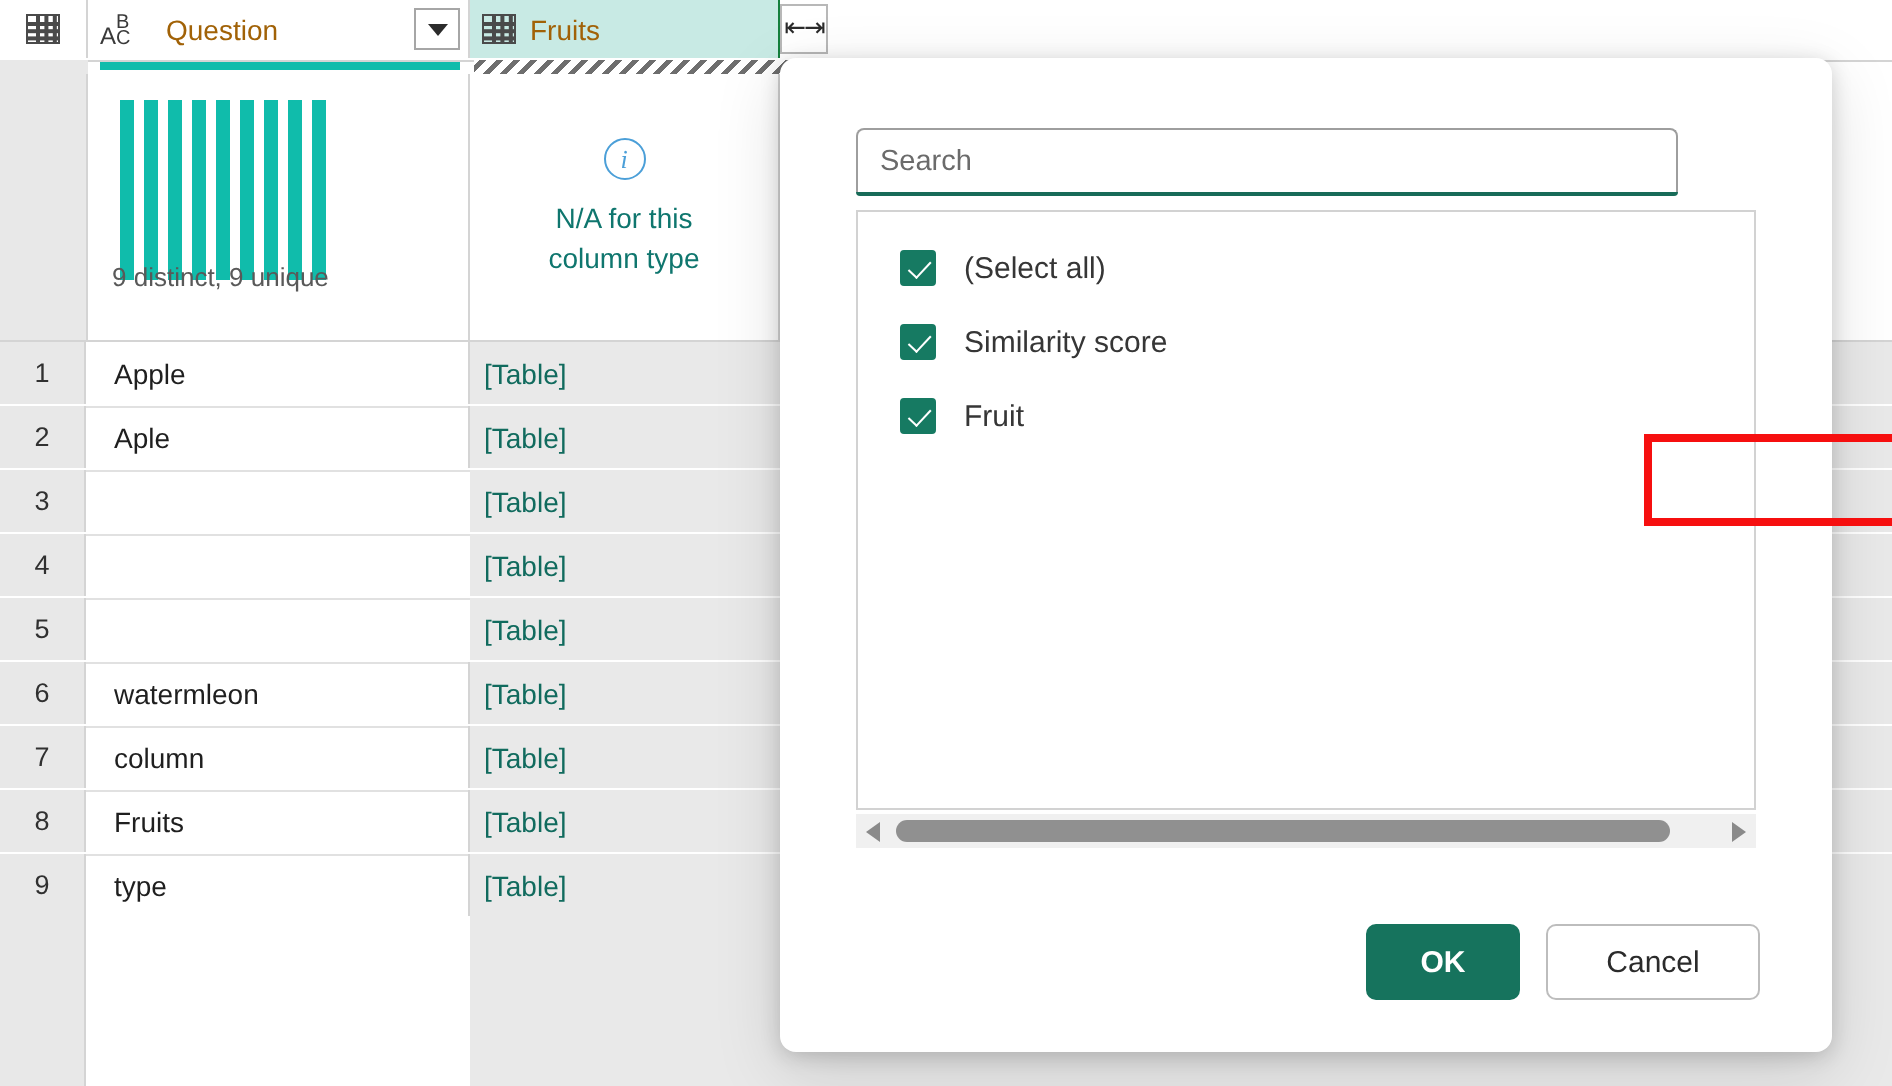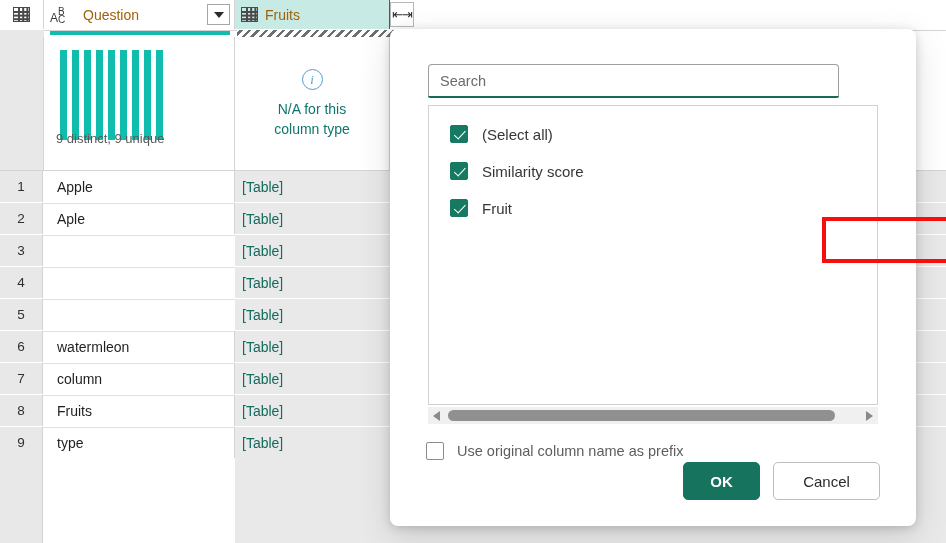--- a/index.html
+++ b/index.html
@@ -614,20 +614,16 @@
       <span class="tri-left"></span>
     </div>
     <div class="sb-track">
       <div class="sb-thumb"></div>
     </div>
     <div class="sb-arrow">
       <span class="tri-right"></span>
     </div>
   </div>
 
-  <div class="prefix-row">
-    <span class="cb unchecked"></span>
-    <span class="prefix-label">Use original column name as prefix</span>
-  </div>
 
   <div class="btn btn-cancel">Cancel</div>
   <div class="btn btn-ok">OK</div>
 </div>
 
 </body></html>

